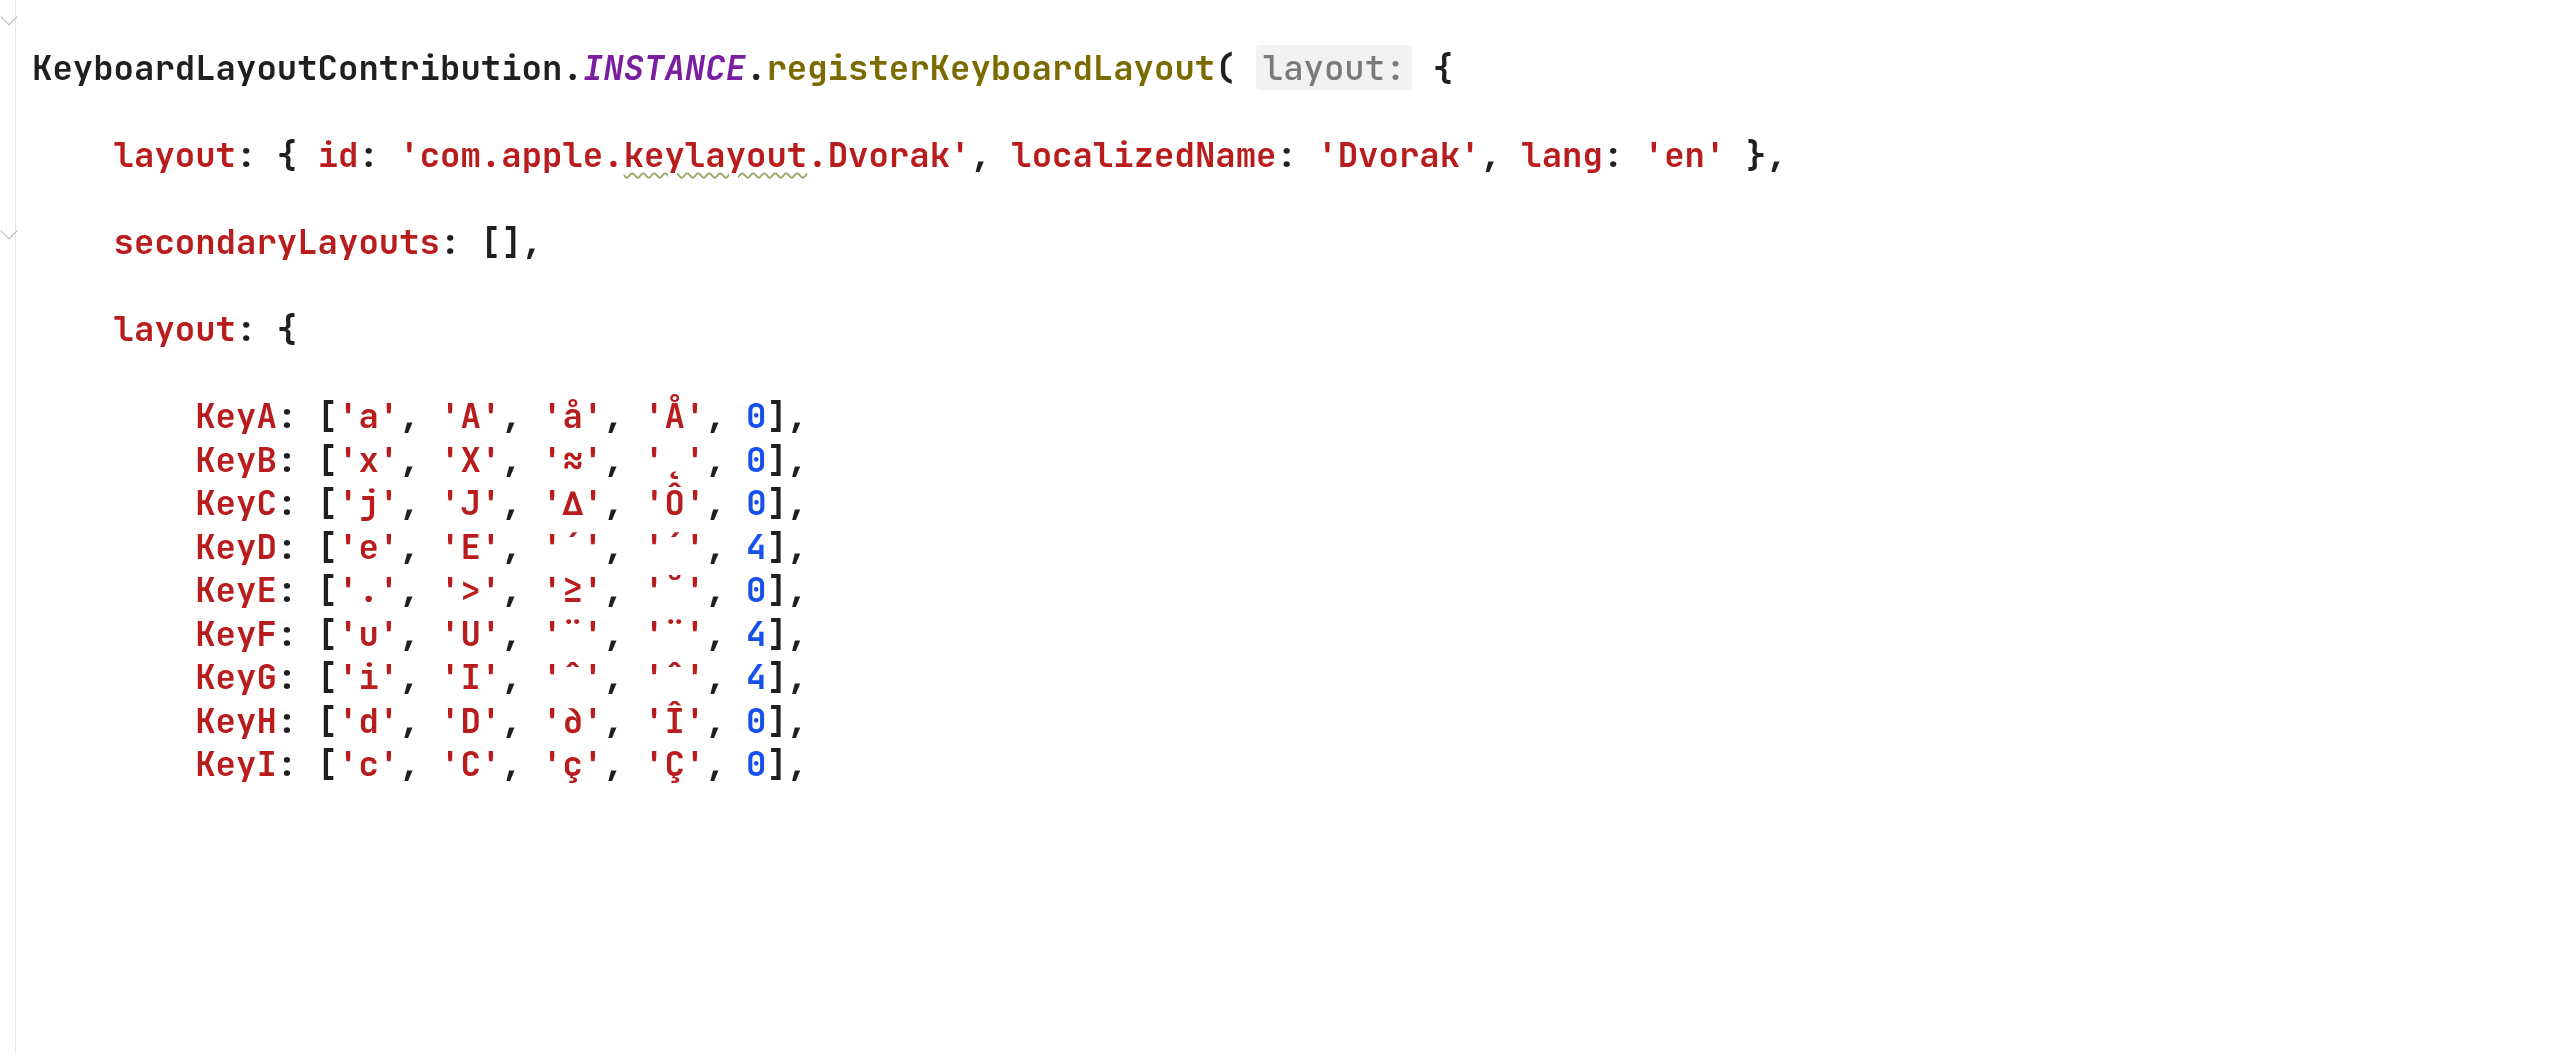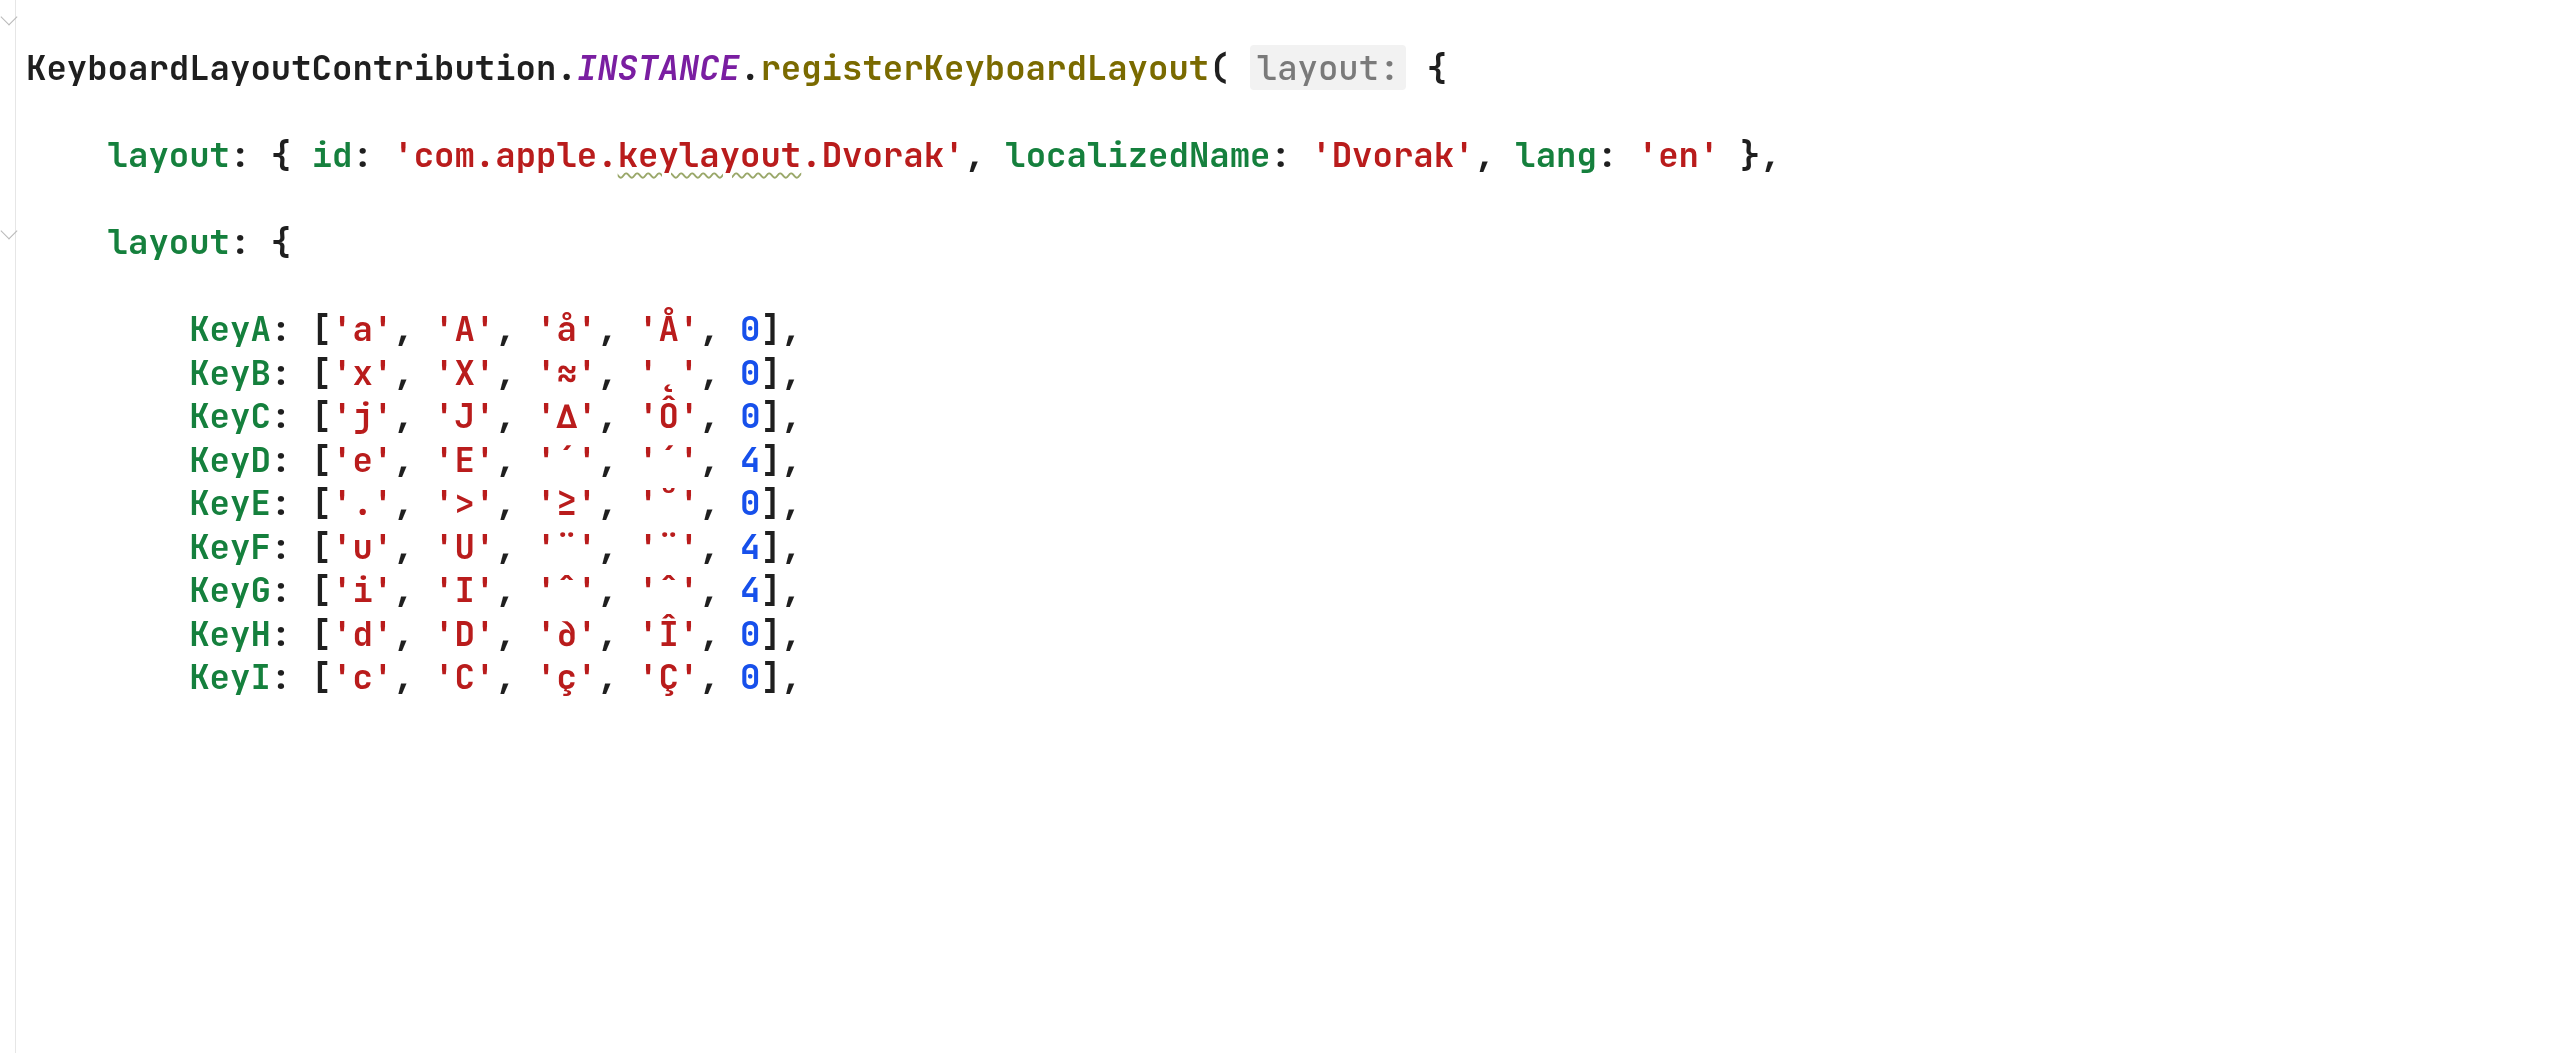--- a/index.html
+++ b/index.html
@@ -23,48 +23,49 @@
     position: absolute;
     left: 2.7px;
     width: 12px; height: 12px;
     border: 1.3px solid #b8b8b8;
     border-top: none;
     border-right: none;
     transform: rotate(-45deg);
   }
   .code-area {
     position: absolute;
-    left: 26px;
+    left: 32px;
     top: 2.7px;
     right: 0;
     font-weight: 600;
   }
   .line { display: block; }
   .tok-ident    { color: #1f1f1f; }
   .tok-static   { color: #7a1ea1; font-style: italic; }
   .tok-method   { color: #7a6a00; }
-  .tok-field    { color: #15803d; }
+  .tok-field    { color: #b91c1c; }
   .tok-string   { color: #b91c1c; }
   .tok-number   { color: #1750eb; }
   .tok-hint     { color: #7a7a7a; background: #f2f2f2; border-radius: 4px; padding: 0 6.7px; font-weight: 500; }
   .tok-punct    { color: #1f1f1f; }
   .typo { text-decoration: underline wavy #9aa86a; text-decoration-thickness: 2px; text-underline-offset: 5.4px; }
 </style>
 </head>
 <body>
 
 
 
 <div class="gutter">
   <div class="fold-marker" style="top:10.7px"></div>
   <div class="fold-marker" style="top:225px"></div>
 </div>
 
 <div class="code-area">
 <span class="line"><span class="tok-ident">KeyboardLayoutContribution</span><span class="tok-punct">.</span><span class="tok-static">INSTANCE</span><span class="tok-punct">.</span><span class="tok-method">registerKeyboardLayout</span><span class="tok-punct">( </span><span class="tok-hint">layout:</span><span class="tok-punct"> {</span></span>
 <span class="line">    <span class="tok-field">layout</span><span class="tok-punct">: { </span><span class="tok-field">id</span><span class="tok-punct">: </span><span class="tok-string">'com.apple.<span class="typo">keylayout</span>.Dvorak'</span><span class="tok-punct">, </span><span class="tok-field">localizedName</span><span class="tok-punct">: </span><span class="tok-string">'Dvorak'</span><span class="tok-punct">, </span><span class="tok-field">lang</span><span class="tok-punct">: </span><span class="tok-string">'en'</span><span class="tok-punct"> },</span></span>
+<span class="line">    <span class="tok-field">secondaryLayouts</span><span class="tok-punct">: </span><span class="tok-punct">[]</span><span class="tok-punct">,</span></span>
 <span class="line">    <span class="tok-field">layout</span><span class="tok-punct">: {</span></span>
 <span class="line">        <span class="tok-field">KeyA</span><span class="tok-punct">: [</span><span class="tok-string">'a'</span><span class="tok-punct">, </span><span class="tok-string">'A'</span><span class="tok-punct">, </span><span class="tok-string">'å'</span><span class="tok-punct">, </span><span class="tok-string">'Å'</span><span class="tok-punct">, </span><span class="tok-number">0</span><span class="tok-punct">],</span></span><span class="line">        <span class="tok-field">KeyB</span><span class="tok-punct">: [</span><span class="tok-string">'x'</span><span class="tok-punct">, </span><span class="tok-string">'X'</span><span class="tok-punct">, </span><span class="tok-string">'≈'</span><span class="tok-punct">, </span><span class="tok-string">'˛'</span><span class="tok-punct">, </span><span class="tok-number">0</span><span class="tok-punct">],</span></span><span class="line">        <span class="tok-field">KeyC</span><span class="tok-punct">: [</span><span class="tok-string">'j'</span><span class="tok-punct">, </span><span class="tok-string">'J'</span><span class="tok-punct">, </span><span class="tok-string">'∆'</span><span class="tok-punct">, </span><span class="tok-string">'Ô'</span><span class="tok-punct">, </span><span class="tok-number">0</span><span class="tok-punct">],</span></span><span class="line">        <span class="tok-field">KeyD</span><span class="tok-punct">: [</span><span class="tok-string">'e'</span><span class="tok-punct">, </span><span class="tok-string">'E'</span><span class="tok-punct">, </span><span class="tok-string">'´'</span><span class="tok-punct">, </span><span class="tok-string">'´'</span><span class="tok-punct">, </span><span class="tok-number">4</span><span class="tok-punct">],</span></span><span class="line">        <span class="tok-field">KeyE</span><span class="tok-punct">: [</span><span class="tok-string">'.'</span><span class="tok-punct">, </span><span class="tok-string">'&gt;'</span><span class="tok-punct">, </span><span class="tok-string">'≥'</span><span class="tok-punct">, </span><span class="tok-string">'˘'</span><span class="tok-punct">, </span><span class="tok-number">0</span><span class="tok-punct">],</span></span><span class="line">        <span class="tok-field">KeyF</span><span class="tok-punct">: [</span><span class="tok-string">'u'</span><span class="tok-punct">, </span><span class="tok-string">'U'</span><span class="tok-punct">, </span><span class="tok-string">'¨'</span><span class="tok-punct">, </span><span class="tok-string">'¨'</span><span class="tok-punct">, </span><span class="tok-number">4</span><span class="tok-punct">],</span></span><span class="line">        <span class="tok-field">KeyG</span><span class="tok-punct">: [</span><span class="tok-string">'i'</span><span class="tok-punct">, </span><span class="tok-string">'I'</span><span class="tok-punct">, </span><span class="tok-string">'ˆ'</span><span class="tok-punct">, </span><span class="tok-string">'ˆ'</span><span class="tok-punct">, </span><span class="tok-number">4</span><span class="tok-punct">],</span></span><span class="line">        <span class="tok-field">KeyH</span><span class="tok-punct">: [</span><span class="tok-string">'d'</span><span class="tok-punct">, </span><span class="tok-string">'D'</span><span class="tok-punct">, </span><span class="tok-string">'∂'</span><span class="tok-punct">, </span><span class="tok-string">'Î'</span><span class="tok-punct">, </span><span class="tok-number">0</span><span class="tok-punct">],</span></span><span class="line">        <span class="tok-field">KeyI</span><span class="tok-punct">: [</span><span class="tok-string">'c'</span><span class="tok-punct">, </span><span class="tok-string">'C'</span><span class="tok-punct">, </span><span class="tok-string">'ç'</span><span class="tok-punct">, </span><span class="tok-string">'Ç'</span><span class="tok-punct">, </span><span class="tok-number">0</span><span class="tok-punct">],</span></span>
 </div>
 
 
 
 
 
 </body></html>

